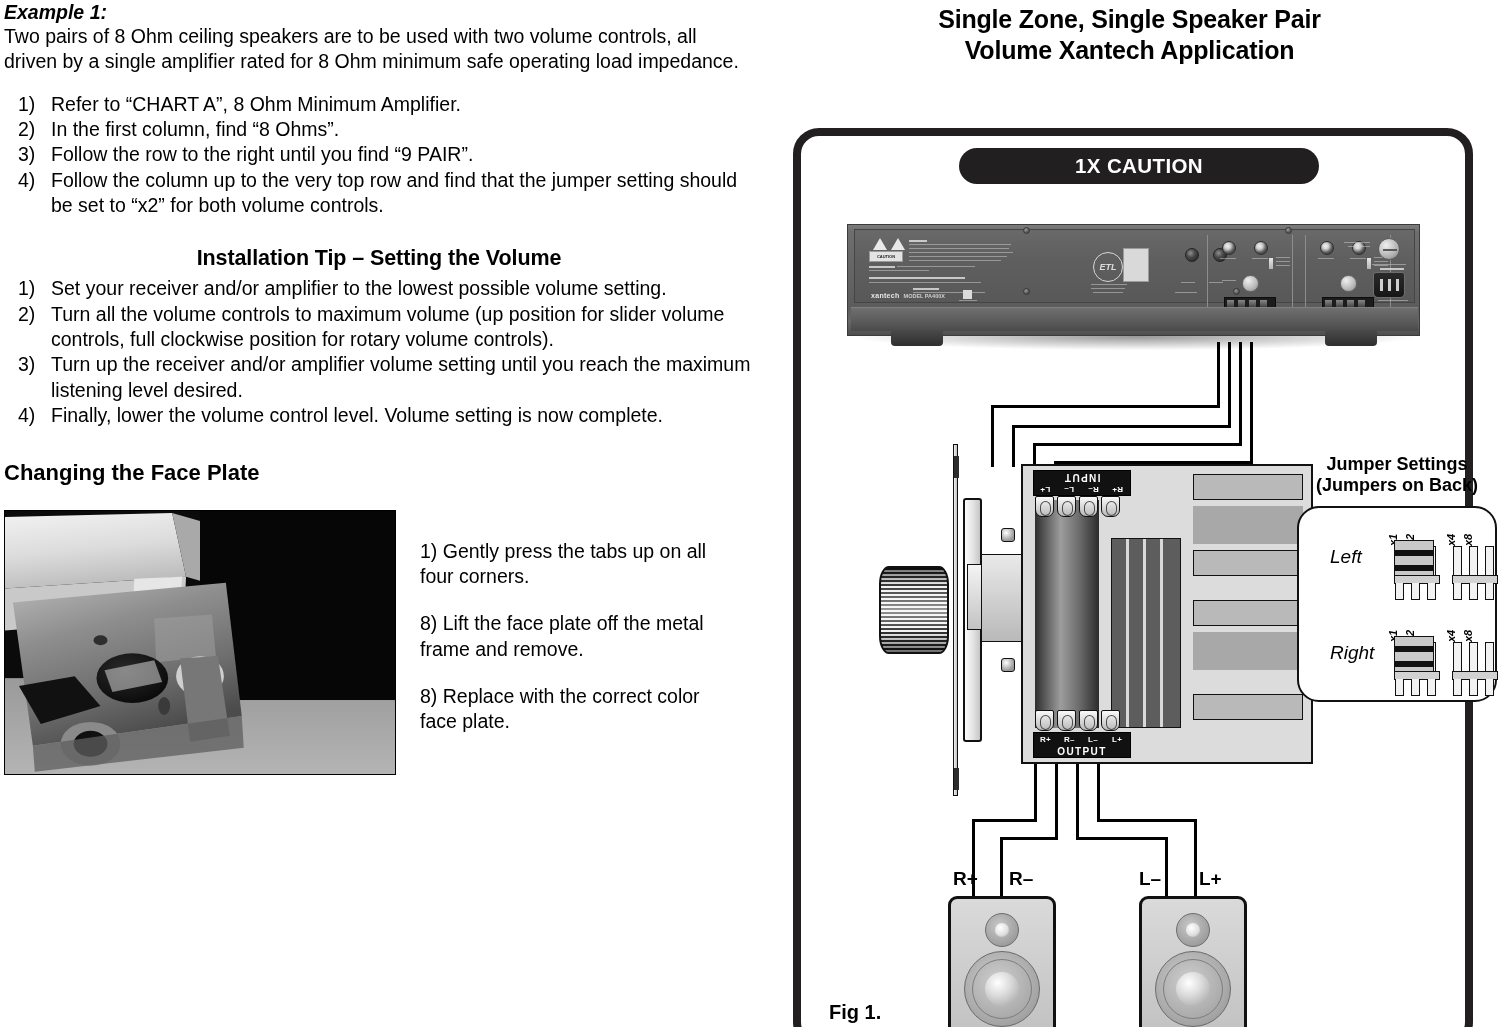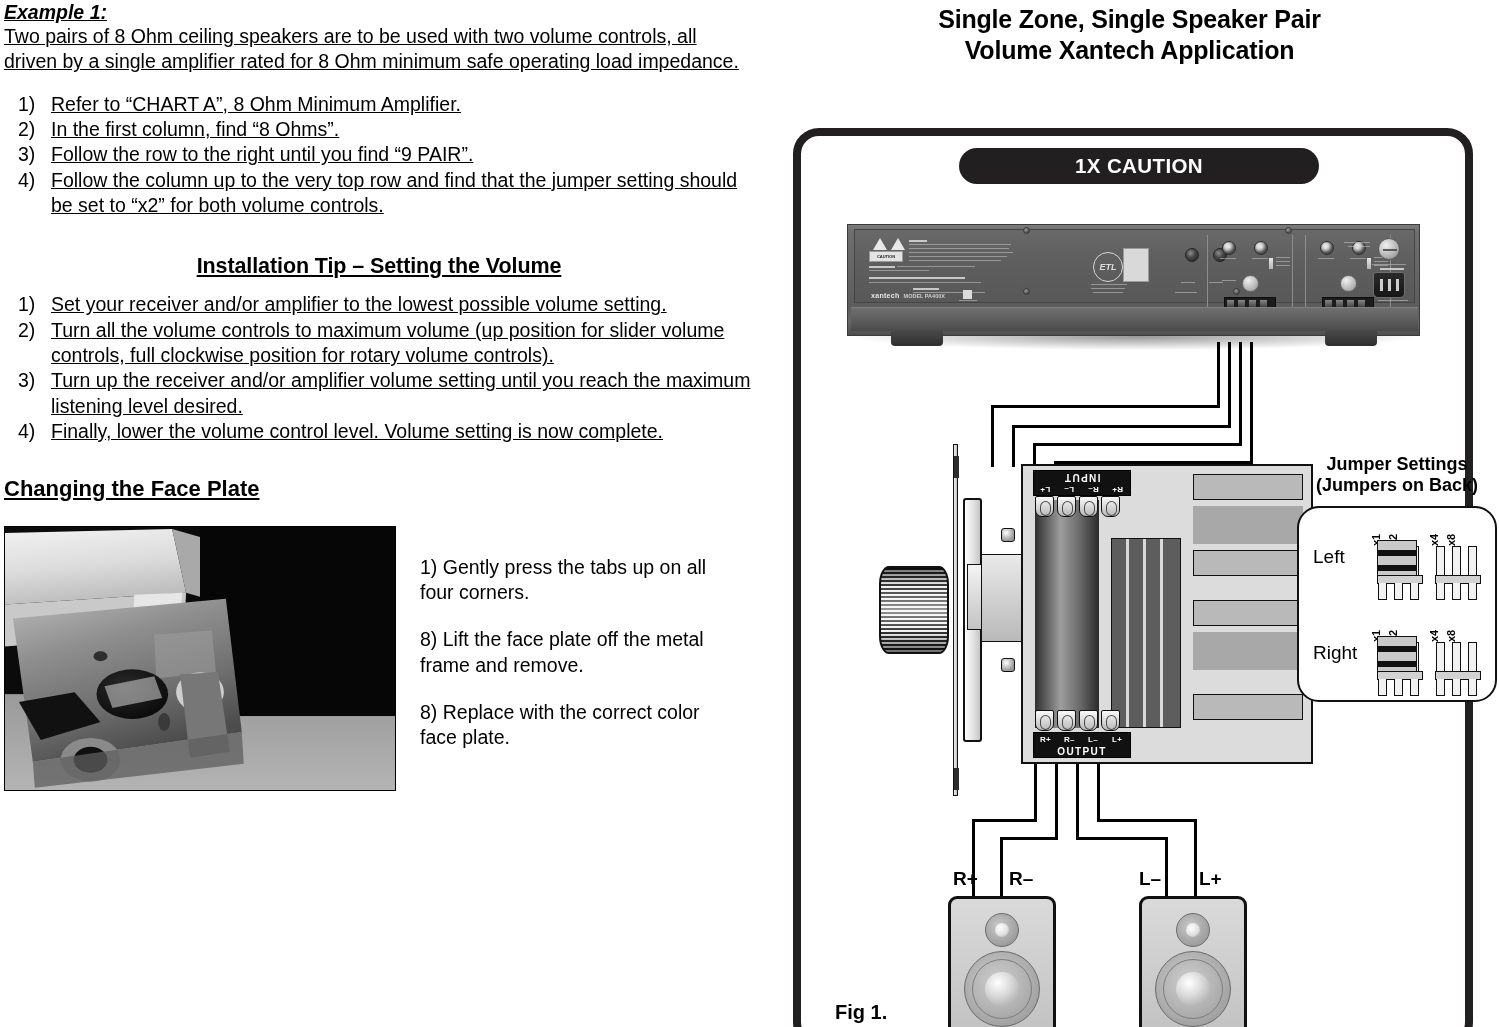--- a/index.html
+++ b/index.html
@@ -10,40 +10,39 @@
     font-family:"Liberation Sans", sans-serif;
     color:#000;
     position:relative;
     overflow:hidden;
   }
 
   
   .left-col {
     position:absolute; left:0; top:0; width:760px; height:728px;
     padding:2px 6px 0 4px;
-    text-decoration:underline;
   }
   .ex-title {
     font-weight:bold; font-style:italic; font-size:19.5px;
     line-height:1.08; margin:0 0 1px 0;
   }
   .para {
     font-size:19.5px; line-height:1.30; margin:0;
   }
   ol.numlist { list-style:none; margin:0; padding:0; }
   ol.numlist > li {
     font-size:19.5px; line-height:1.30;
     position:relative; padding-left:47px; margin:0;
   }
   ol.numlist > li .num {
     position:absolute; left:14px; top:0; width:34px;
   }
   .tip-head {
     text-align:center; font-weight:bold; font-size:21.5px;
-    margin:12px; padding:0 0 1px 0; letter-spacing:-0.1px;
+    margin:4px; padding:0 0 1px 0; letter-spacing:-0.1px;
   }
   .sec-head {
     font-weight:bold; font-size:22px; margin:0;
   }
   .spacer-sm { height:17px; }
   .spacer-md { height:24px; }
   .spacer-lg { height:31px; }
 
   
   .photo-row { position:relative; }
@@ -80,21 +79,21 @@
     background:#211f1f; border-radius:18px;
     color:#fff; font-weight:bold; font-size:20.5px;
     display:flex; align-items:center; justify-content:center;
     letter-spacing:0.4px;
   }
   .amp-caption {
     position:absolute; left:0; right:0; top:58px;
     text-align:center; font-weight:bold; font-size:19px;
   }
   .fig-label {
-    position:absolute; left:34px; bottom:16px;
+    position:absolute; left:28px; bottom:16px;
     font-weight:bold; font-size:20px;margin-top:28px;
   }
 
   
   .amp {
     position:absolute; left:46px; top:88px; width:573px; height:138px;
   }
   .amp-shadow {
     position:absolute; left:10px; top:104px; width:556px; height:22px;
     background:radial-gradient(ellipse at 50% 40%, rgba(0,0,0,.40) 0%, rgba(0,0,0,0) 72%);
@@ -306,21 +305,21 @@
   
   .jp { position:absolute; left:490px; top:318px; width:212px; height:250px; }
   .jp-title {
     text-align:center; font-weight:bold; font-size:18px; line-height:1.18;
     margin:0 0 6px 0;
   }
   .jp-box {
     position:absolute; left:6px; top:52px; width:200px; height:196px;
     border:2.5px solid #111; border-radius:22px; background:#fff;
   }
-  .jp-row { position:absolute; left:0; width:180px; height:86px; }
+  .jp-row { position:absolute; left:17px; width:180px; height:86px;font-style:italic; }
   .jp-name {
     position:absolute; left:14px; top:30px; font-size:19px;
   }
   .hdr { position:absolute; }
   .hdr-base {
     position:absolute; bottom:16px; left:0; width:100%; height:9px;
     background:#d2d2d2; border:1.6px solid #111;
   }
   .pin {
     position:absolute; bottom:0; width:9px; height:54px;

